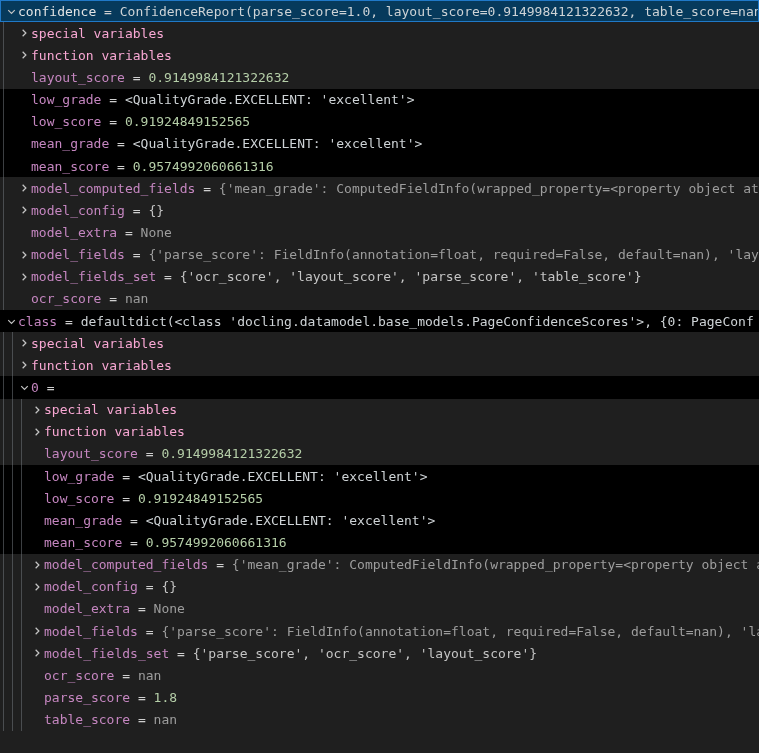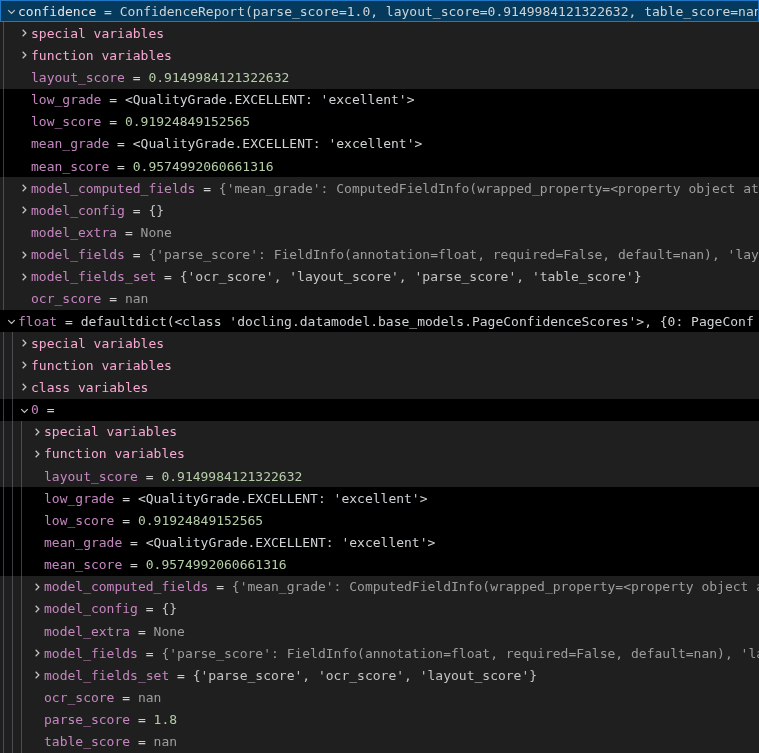--- a/index.html
+++ b/index.html
@@ -53,30 +53,27 @@
     <div class="row"><div class="guide" style="left: 3px;"></div><span class="twisty" style="margin-left: 18px;"></span><span class="name">model_extra</span><span class="eq"> = </span><span class="val dim">None</span></div>
     <div class="row"><div class="guide" style="left: 3px;"></div><span class="twisty" style="margin-left: 18px;"><svg width="14" height="14" viewBox="0 0 14 14">
           <path d="M5 3.5 L8.5 7 L5 10.5" fill="none" stroke="#c5c5c5" stroke-width="1.3"></path>
         </svg></span><span class="name">model_fields</span><span class="eq"> = </span><span class="val dim">{'parse_score': FieldInfo(annotation=float, required=False, default=nan), 'layo</span></div>
     <div class="row"><div class="guide" style="left: 3px;"></div><span class="twisty" style="margin-left: 18px;"><svg width="14" height="14" viewBox="0 0 14 14">
           <path d="M5 3.5 L8.5 7 L5 10.5" fill="none" stroke="#c5c5c5" stroke-width="1.3"></path>
         </svg></span><span class="name">model_fields_set</span><span class="eq"> = </span><span class="val plain">{'ocr_score', 'layout_score', 'parse_score', 'table_score'}</span></div>
     <div class="row"><div class="guide" style="left: 3px;"></div><span class="twisty" style="margin-left: 18px;"></span><span class="name">ocr_score</span><span class="eq"> = </span><span class="val dim">nan</span></div>
     <div class="row selected"><span class="twisty" style="margin-left: 5px;"><svg width="14" height="14" viewBox="0 0 14 14">
           <path d="M3.5 6 L7 9.5 L10.5 6" fill="none" stroke="#c5c5c5" stroke-width="1.3"></path>
-        </svg></span><span class="name">float</span><span class="eq"> = </span><span class="val plain">defaultdict(&lt;class 'docling.datamodel.base_models.PageConfidenceScores'&gt;, {0: PageConf</span></div>
+        </svg></span><span class="name">class</span><span class="eq"> = </span><span class="val plain">defaultdict(&lt;class 'docling.datamodel.base_models.PageConfidenceScores'&gt;, {0: PageConf</span></div>
     <div class="row"><div class="guide" style="left: 3px;"></div><div class="guide" style="left: 12px;"></div><span class="twisty" style="margin-left: 18px;"><svg width="14" height="14" viewBox="0 0 14 14">
           <path d="M5 3.5 L8.5 7 L5 10.5" fill="none" stroke="#c5c5c5" stroke-width="1.3"></path>
         </svg></span><span class="grouplabel name">special variables</span></div>
     <div class="row"><div class="guide" style="left: 3px;"></div><div class="guide" style="left: 12px;"></div><span class="twisty" style="margin-left: 18px;"><svg width="14" height="14" viewBox="0 0 14 14">
           <path d="M5 3.5 L8.5 7 L5 10.5" fill="none" stroke="#c5c5c5" stroke-width="1.3"></path>
         </svg></span><span class="grouplabel name">function variables</span></div>
-    <div class="row"><div class="guide" style="left: 3px;"></div><div class="guide" style="left: 12px;"></div><span class="twisty" style="margin-left: 18px;"><svg width="14" height="14" viewBox="0 0 14 14">
-          <path d="M5 3.5 L8.5 7 L5 10.5" fill="none" stroke="#c5c5c5" stroke-width="1.3"></path>
-        </svg></span><span class="grouplabel name">class variables</span></div>
     <div class="row selected"><div class="guide" style="left: 3px;"></div><div class="guide" style="left: 12px;"></div><span class="twisty" style="margin-left: 18px;"><svg width="14" height="14" viewBox="0 0 14 14">
           <path d="M3.5 6 L7 9.5 L10.5 6" fill="none" stroke="#c5c5c5" stroke-width="1.3"></path>
         </svg></span><span class="name">0</span><span class="eq"> = </span></div>
     <div class="row"><div class="guide" style="left: 3px;"></div><div class="guide" style="left: 12px;"></div><div class="guide" style="left: 21px;"></div><span class="twisty" style="margin-left: 31px;"><svg width="14" height="14" viewBox="0 0 14 14">
           <path d="M5 3.5 L8.5 7 L5 10.5" fill="none" stroke="#c5c5c5" stroke-width="1.3"></path>
         </svg></span><span class="grouplabel name">special variables</span></div>
     <div class="row"><div class="guide" style="left: 3px;"></div><div class="guide" style="left: 12px;"></div><div class="guide" style="left: 21px;"></div><span class="twisty" style="margin-left: 31px;"><svg width="14" height="14" viewBox="0 0 14 14">
           <path d="M5 3.5 L8.5 7 L5 10.5" fill="none" stroke="#c5c5c5" stroke-width="1.3"></path>
         </svg></span><span class="grouplabel name">function variables</span></div>
     <div class="row"><div class="guide" style="left: 3px;"></div><div class="guide" style="left: 12px;"></div><div class="guide" style="left: 21px;"></div><span class="twisty" style="margin-left: 31px;"></span><span class="name">layout_score</span><span class="eq"> = </span><span class="val num">0.9149984121322632</span></div>

